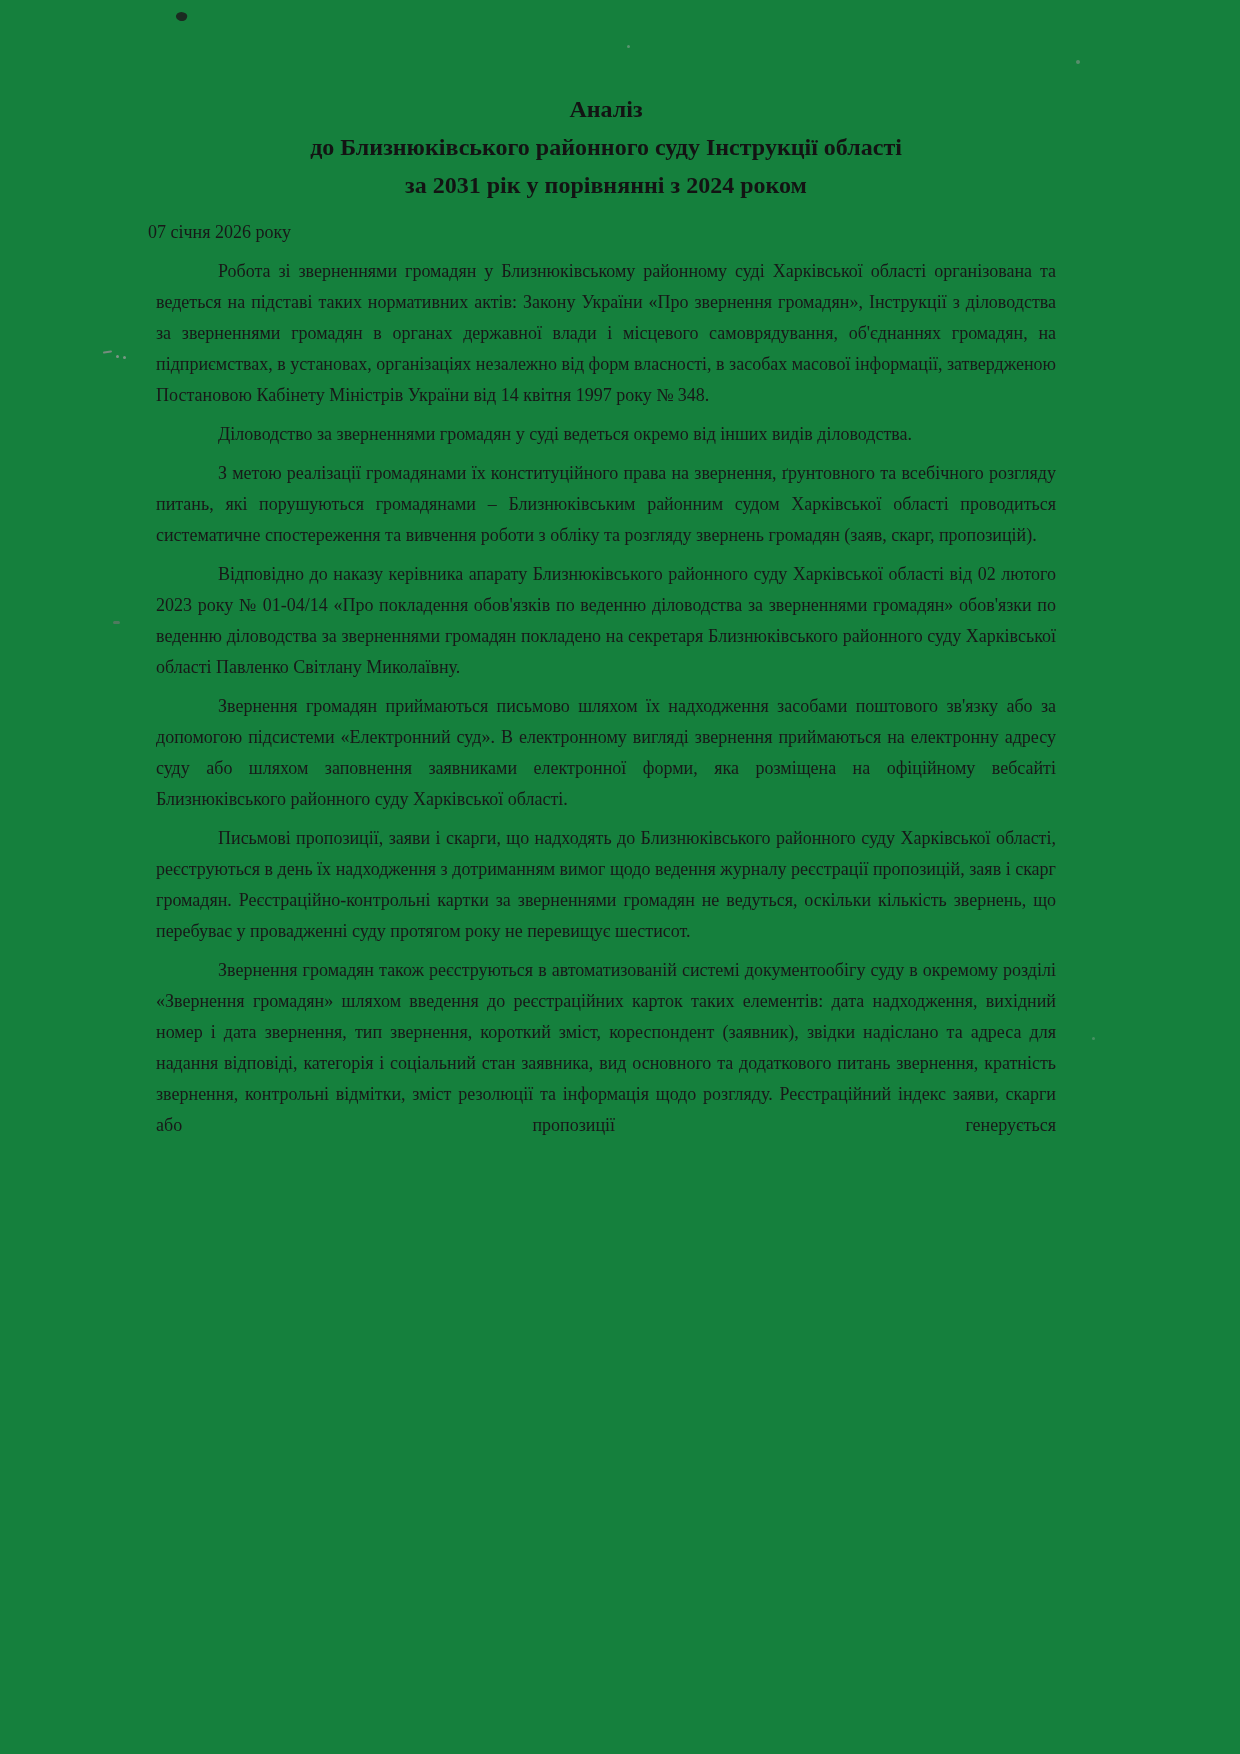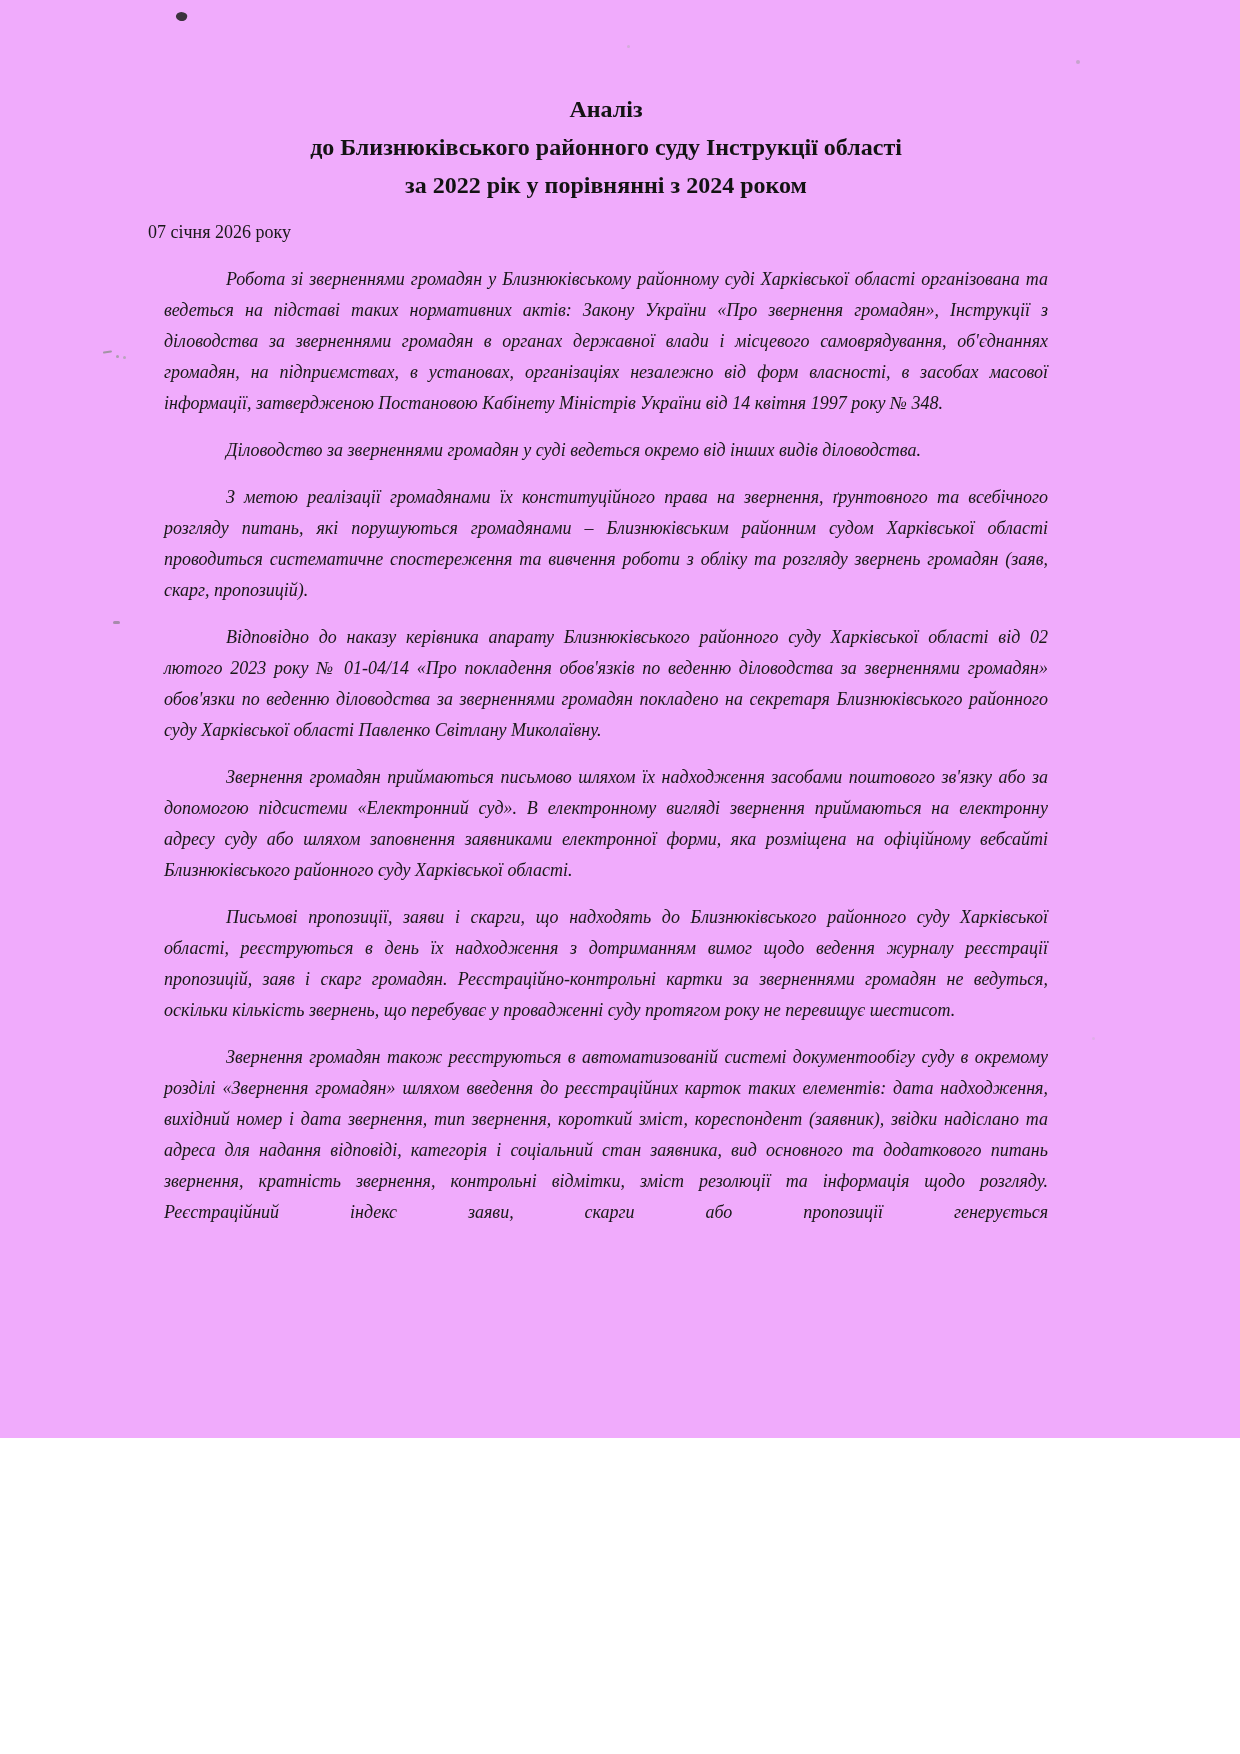--- a/index.html
+++ b/index.html
@@ -4,22 +4,22 @@
 <style>
   * { box-sizing: border-box; }
   html, body { margin: 0; padding: 0; }
   body {
     background: #ffffff;
     font-family: "Liberation Serif", serif;
   }
   .page {
     position: relative;
     width: 1240px;
-    height: 1438px;
-    background: #f0abfc;
+    height: 1754px;
+    background: #15803d;
     overflow: hidden;
   }
   .content {
     position: absolute;
     left: 148px;
     top: 0;
     width: 916px;
   }
   .doc-title {
     margin-top: 90px;
@@ -34,23 +34,22 @@
     font-size: 18px;
     line-height: 31px;
     text-align: justify;
     color: #181818;
   }
   .date-line {
     margin: 0;
     text-indent: 0;
   }
   .para {
-    margin: 16px;
+    margin: 8px;
     text-indent: 62px;
-    font-style: italic;
   }
   .para-last {
     text-align-last: justify;
   }
   
   .artifact { position: absolute; pointer-events: none; }
   .spot-a {
     left: 176px; top: 12px; width: 11px; height: 9px;
     background: #1c1c1c; border-radius: 60% 40% 55% 45%;
     opacity: .85; transform: rotate(20deg);
@@ -75,21 +74,21 @@
   <div class="artifact spot-c"></div>
   <div class="artifact spot-d"></div>
   <div class="artifact spot-e"></div>
   <div class="artifact spot-f"></div>
 
   <div class="content">
 
     <header class="doc-title">
       <div class="title-line">Аналіз</div>
       <div class="title-line">до Близнюківського районного суду Інструкції області</div>
-      <div class="title-line">за 2022 рік у порівнянні з 2024 роком</div>
+      <div class="title-line">за 2031 рік у порівнянні з 2024 роком</div>
     </header>
 
     <main class="doc-body">
       <p class="date-line">07 січня 2026 року</p>
       <p class="para">Робота зі зверненнями громадян у Близнюківському районному суді Харківської області організована та ведеться на підставі таких нормативних актів: Закону України «Про звернення громадян», Інструкції з діловодства за зверненнями громадян в органах державної влади і місцевого самоврядування, об'єднаннях громадян, на підприємствах, в установах, організаціях незалежно від форм власності, в засобах масової інформації, затвердженою Постановою Кабінету Міністрів України від 14 квітня 1997 року № 348.</p>
       <p class="para">Діловодство за зверненнями громадян у суді ведеться окремо від інших видів діловодства.</p>
       <p class="para">З метою реалізації громадянами їх конституційного права на звернення, ґрунтовного та всебічного розгляду питань, які порушуються громадянами – Близнюківським районним судом Харківської області проводиться систематичне спостереження та вивчення роботи з обліку та розгляду звернень громадян (заяв, скарг, пропозицій).</p>
       <p class="para">Відповідно до наказу керівника апарату Близнюківського районного суду Харківської області від 02 лютого 2023 року № 01-04/14 «Про покладення обов'язків по веденню діловодства за зверненнями громадян» обов'язки по веденню діловодства за зверненнями громадян покладено на секретаря Близнюківського районного суду Харківської області Павленко Світлану Миколаївну.</p>
       <p class="para">Звернення громадян приймаються письмово шляхом їх надходження засобами поштового зв'язку або за допомогою підсистеми «Електронний суд». В електронному вигляді звернення приймаються на електронну адресу суду або шляхом заповнення заявниками електронної форми, яка розміщена на офіційному вебсайті Близнюківського районного суду Харківської області.</p>
       <p class="para">Письмові пропозиції, заяви і скарги, що надходять до Близнюківського районного суду Харківської області, реєструються в день їх надходження з дотриманням вимог щодо ведення журналу реєстрації пропозицій, заяв і скарг громадян. Реєстраційно-контрольні картки за зверненнями громадян не ведуться, оскільки кількість звернень, що перебуває у провадженні суду протягом року не перевищує шестисот.</p>

